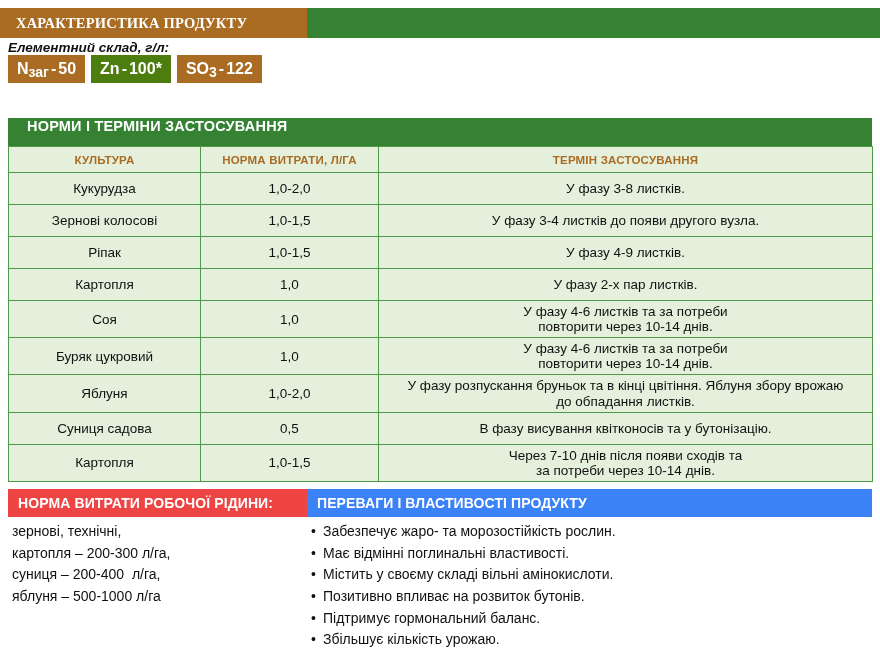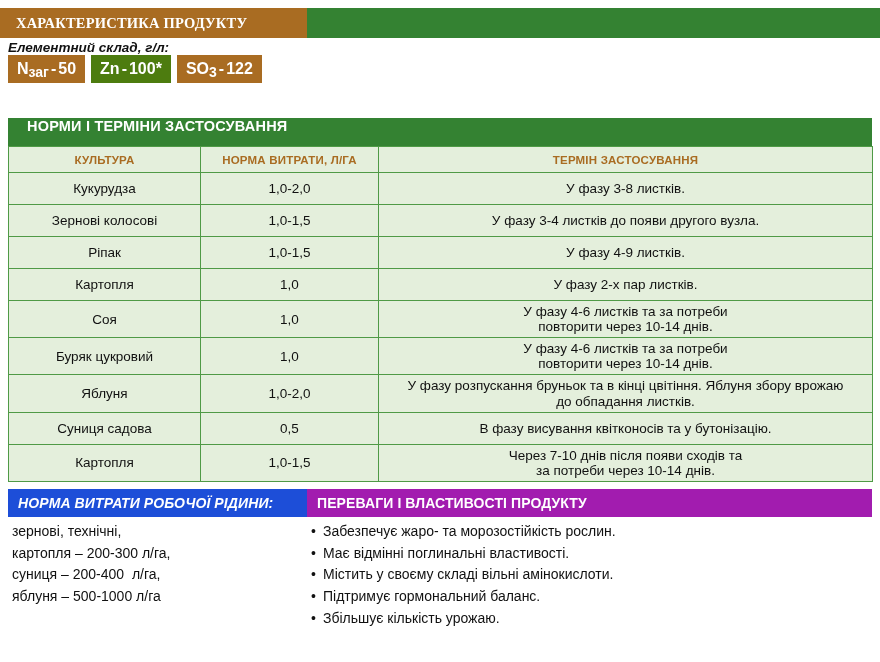--- a/index.html
+++ b/index.html
@@ -168,22 +168,22 @@
     display: flex;
     align-items: center;
     padding-left: 10px;
     box-sizing: border-box;
     color: #ffffff;
     font-size: 14px;
     font-weight: bold;
     letter-spacing: 0.1px;
     white-space: nowrap;
   }
-  .panel-head.green { background: #1d4ed8; font-style: italic; }
-  .panel-head.brown { background: #a21caf; }
+  .panel-head.green { background: #ef4444; }
+  .panel-head.brown { background: #3b82f6; }
 
   .panel-body {
     padding: 4px 4px 0 4px;
     box-sizing: border-box;
   }
   .panel-body .line {
     font-size: 14px;
     color: #111111;
     line-height: 1.55;
     white-space: pre;
@@ -321,20 +321,21 @@
 
     <div class="panel-right">
       <div class="panel-head brown">
         <span>ПЕРЕВАГИ І ВЛАСТИВОСТІ ПРОДУКТУ</span>
       </div>
       <div class="panel-body">
         <ul class="bullets">
           <li>Забезпечує жаро- та морозостійкість рослин.</li>
           <li>Має відмінні поглинальні властивості.</li>
           <li>Містить у своєму складі вільні амінокислоти.</li>
+          <li>Позитивно впливає на розвиток бутонів.</li>
           <li>Підтримує гормональний баланс.</li>
           <li>Збільшує кількість урожаю.</li>
         </ul>
       </div>
     </div>
 
   </div>
 
 </div>
 

